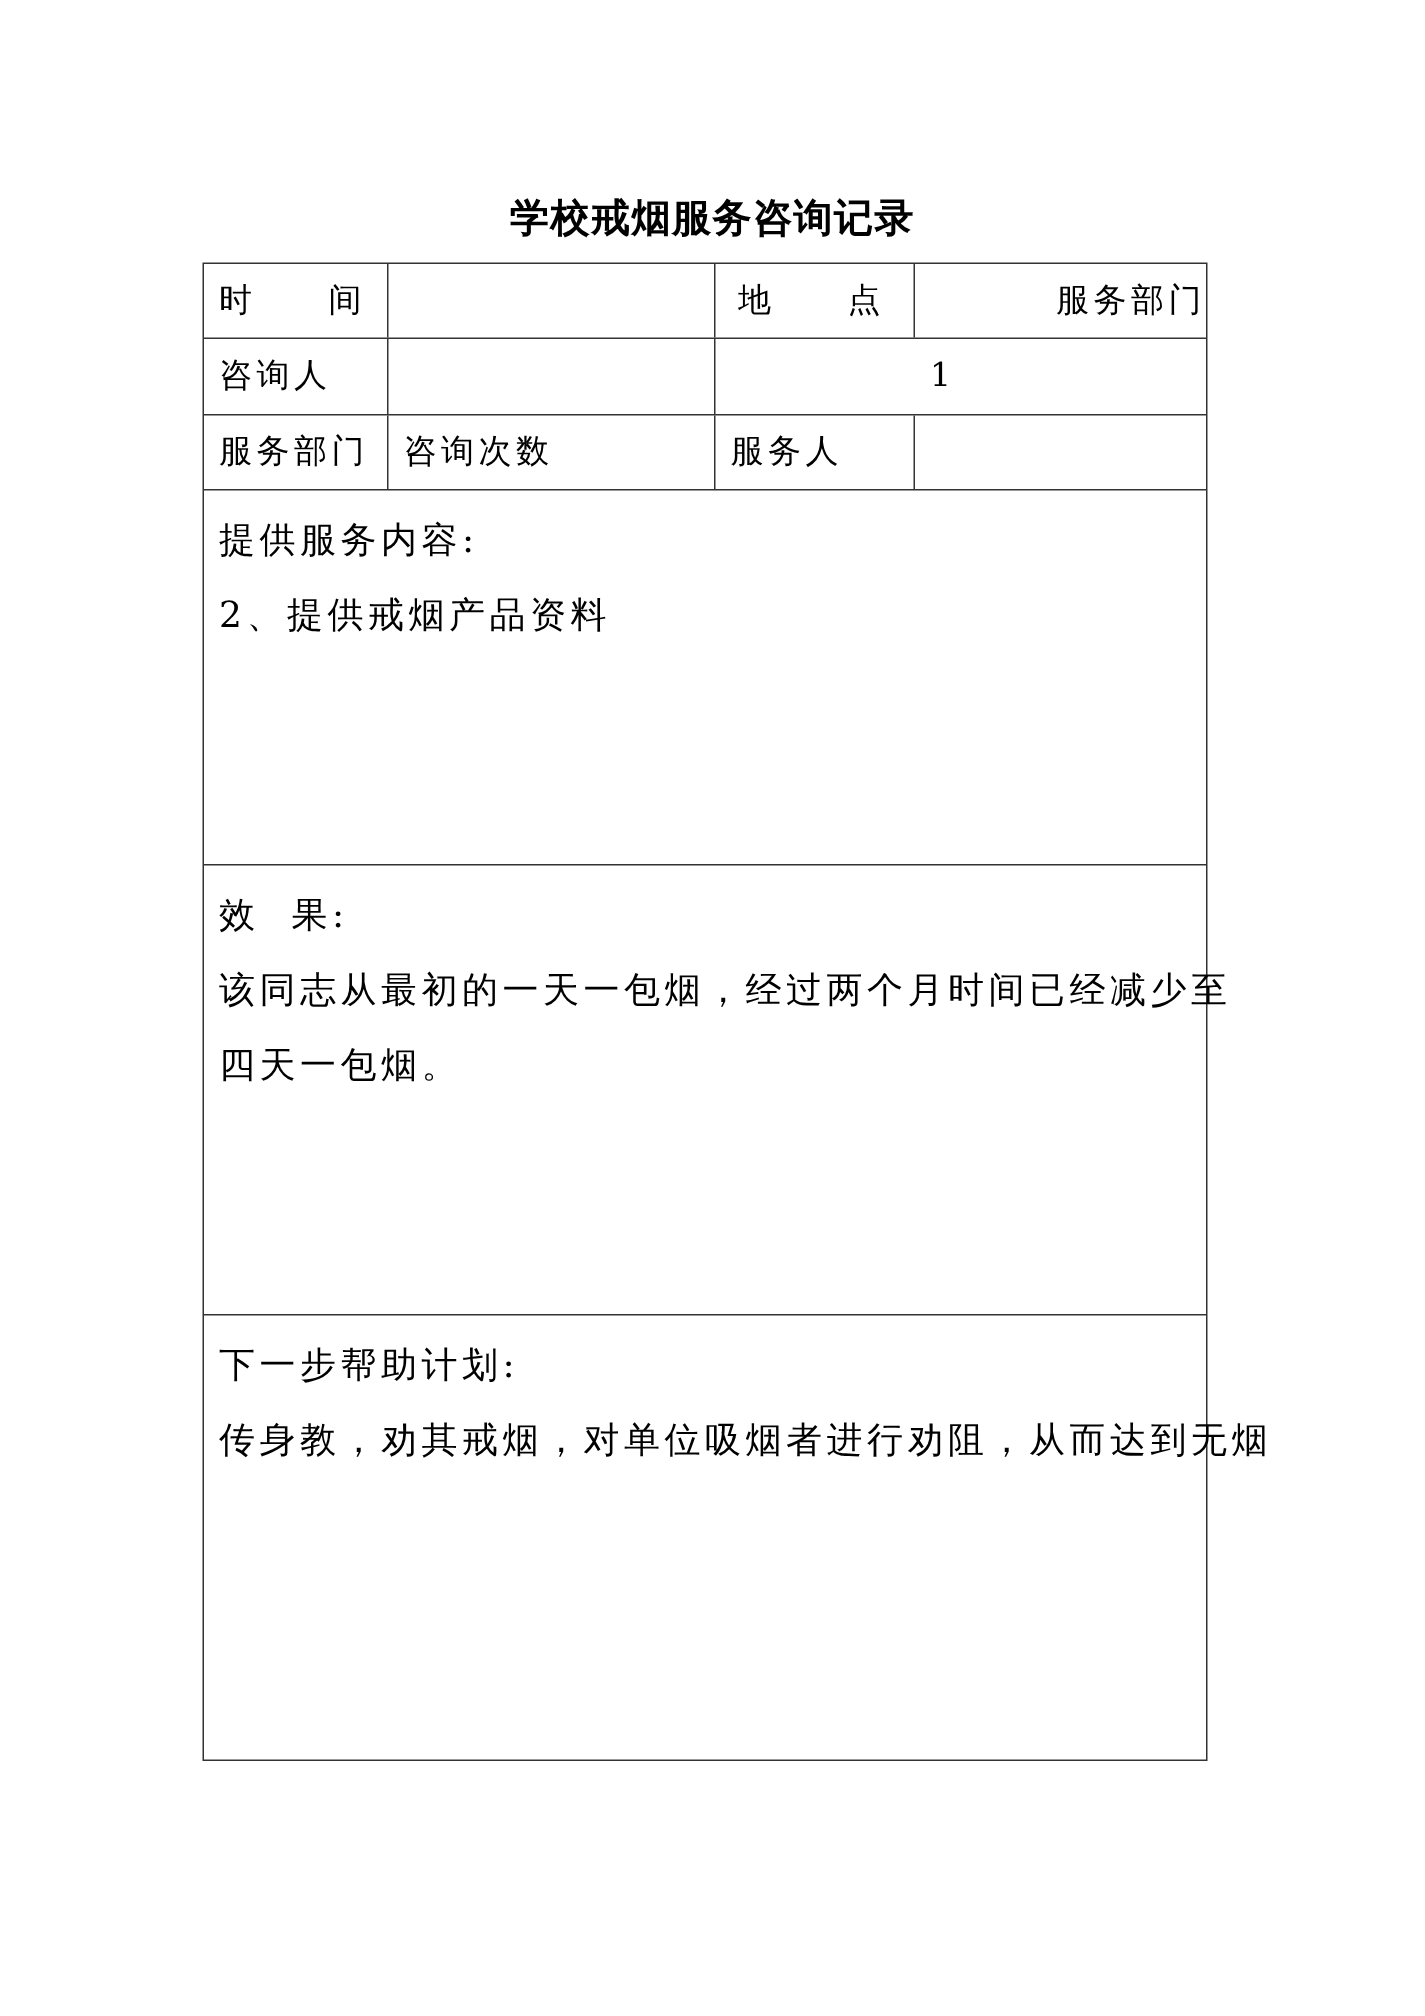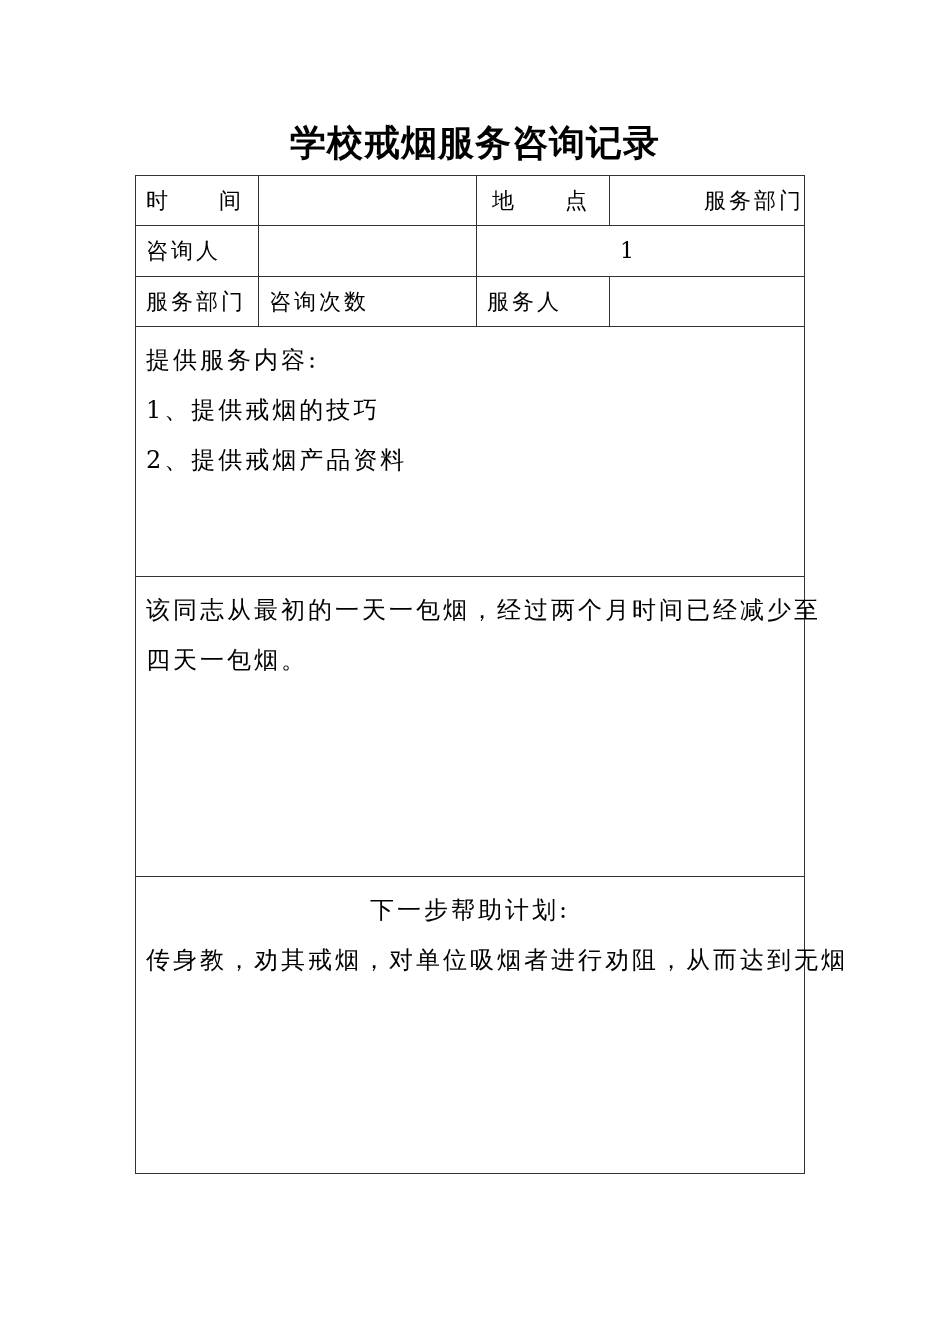--- a/index.html
+++ b/index.html
@@ -1,20 +1,20 @@
 <!DOCTYPE html>
 <html><head>
 <meta charset="utf-8">
 <style>
   html, body { margin: 0; padding: 0; background: #ffffff; }
   body { width: 950px; height: 1344px; position: relative; overflow: hidden;
          font-family: "DejaVu Serif", "Liberation Serif", serif; color: #000; }
   .title { position: absolute; top: 122px; left: 0; width: 950px; text-align: center;
-           font-size: 36px; font-weight: bold; letter-spacing: 1px; line-height: 48px;
-           font-family: Liberation Mono, monospace; }
+           font-size: 26px; font-weight: bold; letter-spacing: 1px; line-height: 48px;
+           font-family: Liberation Serif, serif; }
   .form { position: absolute; left: 135px; top: 175px; width: 670px; height: 999px;
           border: 1px solid #333; box-sizing: border-box; }
   .row { position: absolute; left: 0; width: 668px; border-bottom: 1px solid #333; box-sizing: border-box; }
   .cell { position: absolute; top: 0; bottom: 0; box-sizing: border-box;
           font-size: 22px; line-height: 50px; padding-left: 10px; white-space: nowrap; letter-spacing: 3px; }
   .cell.b { border-right: 1px solid #333; }
   .c1 { left: 0; width: 123px; }
   .c2 { left: 123px; width: 218px; }
   .c3 { left: 341px; width: 133px; }
   .c4 { left: 474px; width: 194px; }
@@ -46,32 +46,32 @@
   <div class="row" style="top:101px;height:50px;">
     <div class="cell b c1">服务部门</div>
     <div class="cell b c2">咨询次数</div>
     <div class="cell b c3">服务人</div>
     <div class="cell c4"></div>
   </div>
 
   <div class="row" style="top:151px;height:250px;">
     <div class="block" style="top:0;">
       <div class="line">提供服务内容:</div>
-      <div class="line">1、提供戒烟的技巧</div>
       <div class="line">2、提供戒烟产品资料</div>
     </div>
   </div>
 
   <div class="row" style="top:401px;height:300px;">
     <div class="block" style="top:0;">
+      <div class="line" style="white-space:pre;">效  果:</div>
       <div class="line">该同志从最初的一天一包烟，经过两个月时间已经减少至</div>
       <div class="line">四天一包烟。</div>
     </div>
   </div>
 
   <div class="row" style="top:701px;height:296px;border-bottom:none;">
-    <div class="block" style="top:0;text-align:center;">
+    <div class="block" style="top:0;">
       <div class="line">下一步帮助计划:</div>
       <div class="line">传身教，劝其戒烟，对单位吸烟者进行劝阻，从而达到无烟</div>
     </div>
   </div>
 
 </div>
 
 </body></html>

